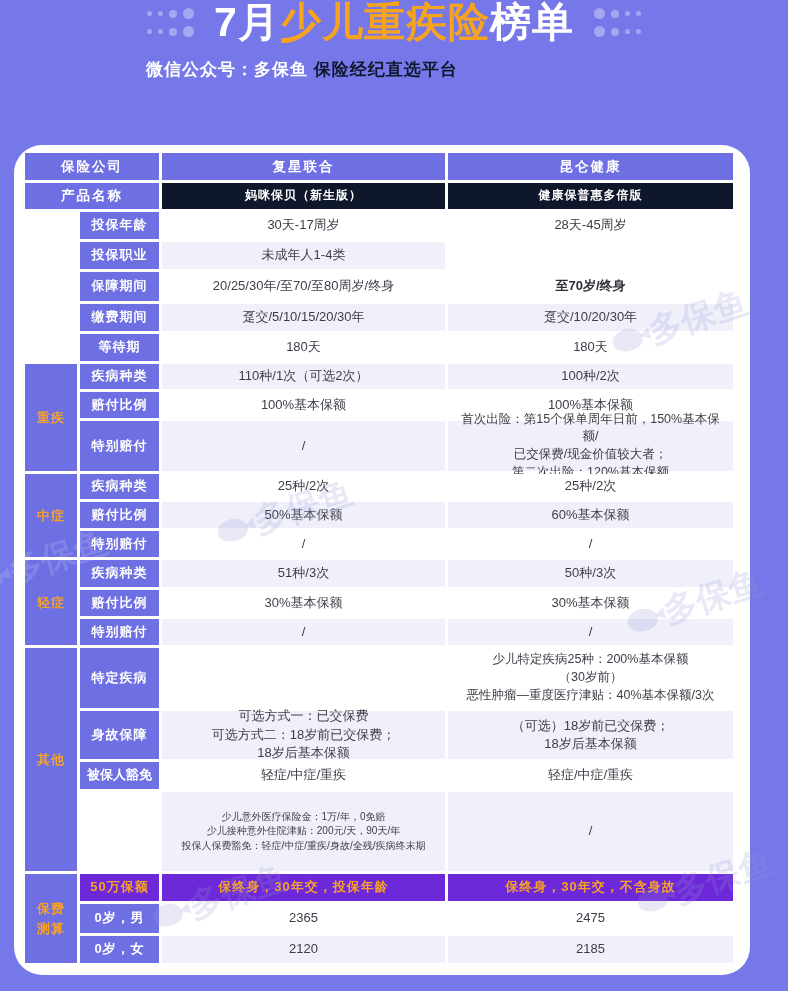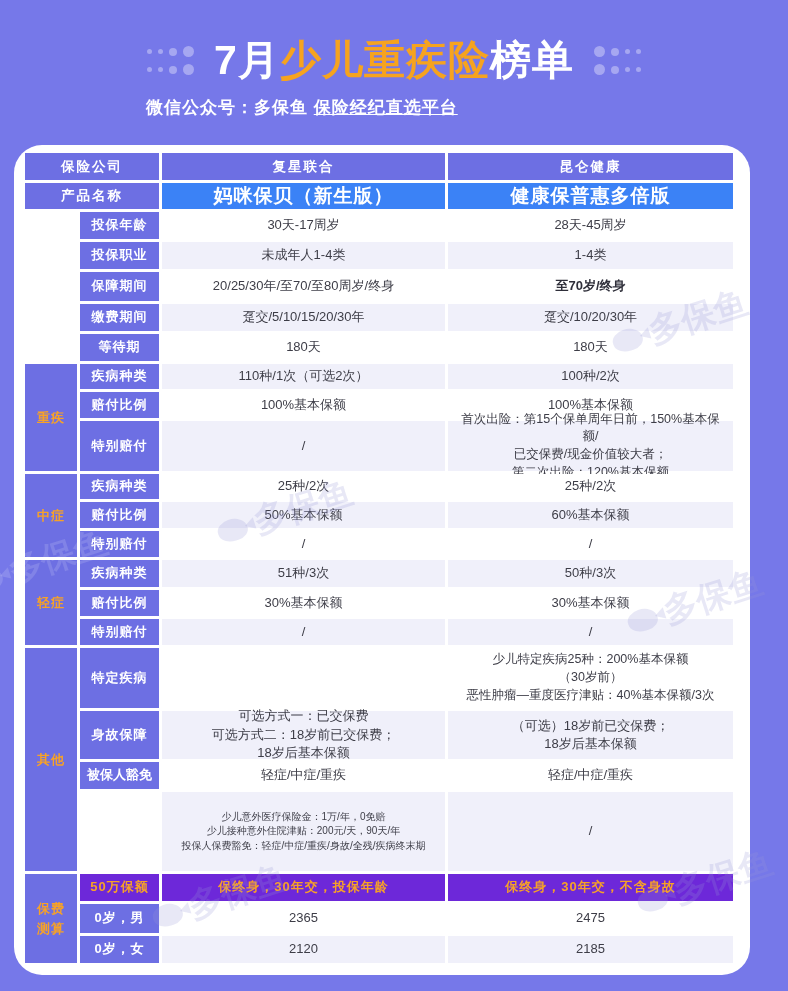--- a/index.html
+++ b/index.html
@@ -5,39 +5,38 @@
   html,body{margin:0;padding:0;}
   body{
     width:788px;height:991px;
     background:#7678E9;
     font-family:"Liberation Sans","DejaVu Sans",sans-serif;
     position:relative;overflow:hidden;
     -webkit-font-smoothing:antialiased;
   }
   
   .title-row{
-    padding-top:38px;
     display:flex;justify-content:center;align-items:center;gap:20px;
   }
   .page-title{
     font-size:41px;font-weight:700;color:#ffffff;letter-spacing:1px;
     line-height:1.1;white-space:nowrap;
   }
   .page-title .hl{color:#F6A31F;}
   .dots{display:flex;flex-direction:column;gap:7px;}
   .dots .dr{display:flex;align-items:center;gap:6px;}
   .dot{border-radius:50%;background:#A6A7F1;display:inline-block;}
   .d-s{width:5px;height:5px;}
   .d-m{width:8px;height:8px;}
   .d-l{width:11px;height:11px;}
   .subtitle{
     margin:13px 0 0 146px;
     font-size:17px;font-weight:700;color:#ffffff;letter-spacing:1px;
   }
-  .subtitle .gold{color:#ffffff;text-decoration:underline;}
+  .subtitle .gold{color:#0f172a;}
   
   .card{
     position:absolute;left:14px;top:145px;
     width:736px;height:830px;
     background:#ffffff;border-radius:28px;
     box-sizing:border-box;
     padding:8px 17px 12px 11px;
   }
   .ins-table{
     display:grid;
@@ -46,21 +45,21 @@
     gap:3px;
     background:#ffffff;
   }
   .cell{
     display:flex;align-items:center;justify-content:center;
     text-align:center;white-space:pre-line;
     padding:2px 6px;box-sizing:border-box;
     line-height:1.42;
   }
   .hcell{background:#6D6FE3;color:#ffffff;font-weight:700;font-size:13.5px;letter-spacing:2px;}
-  .ocell{background:#3b82f6;color:#ffffff;font-weight:700;font-size:19px;letter-spacing:1px;}
+  .ocell{background:#0f172a;color:#ffffff;font-weight:700;font-size:12px;letter-spacing:1px;}
   .scell{background:#6D6FE3;color:#F7A227;font-weight:700;font-size:13px;letter-spacing:1px;line-height:1.5;}
   .lcell{background:#6D6FE3;color:#ffffff;font-weight:700;font-size:13px;letter-spacing:1px;}
   .dcell{color:#3D3D47;font-size:13px;}
   .w{background:#ffffff;}
   .lv{background:#F0F0FA;}
   .strong{font-weight:700;color:#2F2F3A;}
   .pcell{background:#6d28d9;color:#F7A227;font-weight:700;font-size:13px;letter-spacing:1px;}
   
   .wm{
     position:absolute;display:flex;align-items:center;gap:8px;
@@ -129,21 +128,20 @@
 
     <div class="cell hcell" style="grid-area:2/1/3/3">产品名称</div>
     <div class="cell ocell" style="grid-area:2/3/3/4">妈咪保贝（新生版）</div>
     <div class="cell ocell" style="grid-area:2/4/3/5">健康保普惠多倍版</div>
 
     <div class="cell lcell" style="grid-area:3/2/4/3">投保年龄</div>
     <div class="cell dcell w" style="grid-area:3/3/4/4">30天-17周岁</div>
     <div class="cell dcell w" style="grid-area:3/4/4/5">28天-45周岁</div>
     <div class="cell lcell" style="grid-area:4/2/5/3">投保职业</div>
     <div class="cell dcell lv" style="grid-area:4/3/5/4">未成年人1-4类</div>
-    <div class="cell dcell lv" style="grid-area:4/4/5/5">1-4类</div>
     <div class="cell lcell" style="grid-area:5/2/6/3">保障期间</div>
     <div class="cell dcell w" style="grid-area:5/3/6/4">20/25/30年/至70/至80周岁/终身</div>
     <div class="cell dcell w strong" style="grid-area:5/4/6/5">至70岁/终身</div>
     <div class="cell lcell" style="grid-area:6/2/7/3">缴费期间</div>
     <div class="cell dcell lv" style="grid-area:6/3/7/4">趸交/5/10/15/20/30年</div>
     <div class="cell dcell lv" style="grid-area:6/4/7/5">趸交/10/20/30年</div>
     <div class="cell lcell" style="grid-area:7/2/8/3">等待期</div>
     <div class="cell dcell w" style="grid-area:7/3/8/4">180天</div>
     <div class="cell dcell w" style="grid-area:7/4/8/5">180天</div>
 

